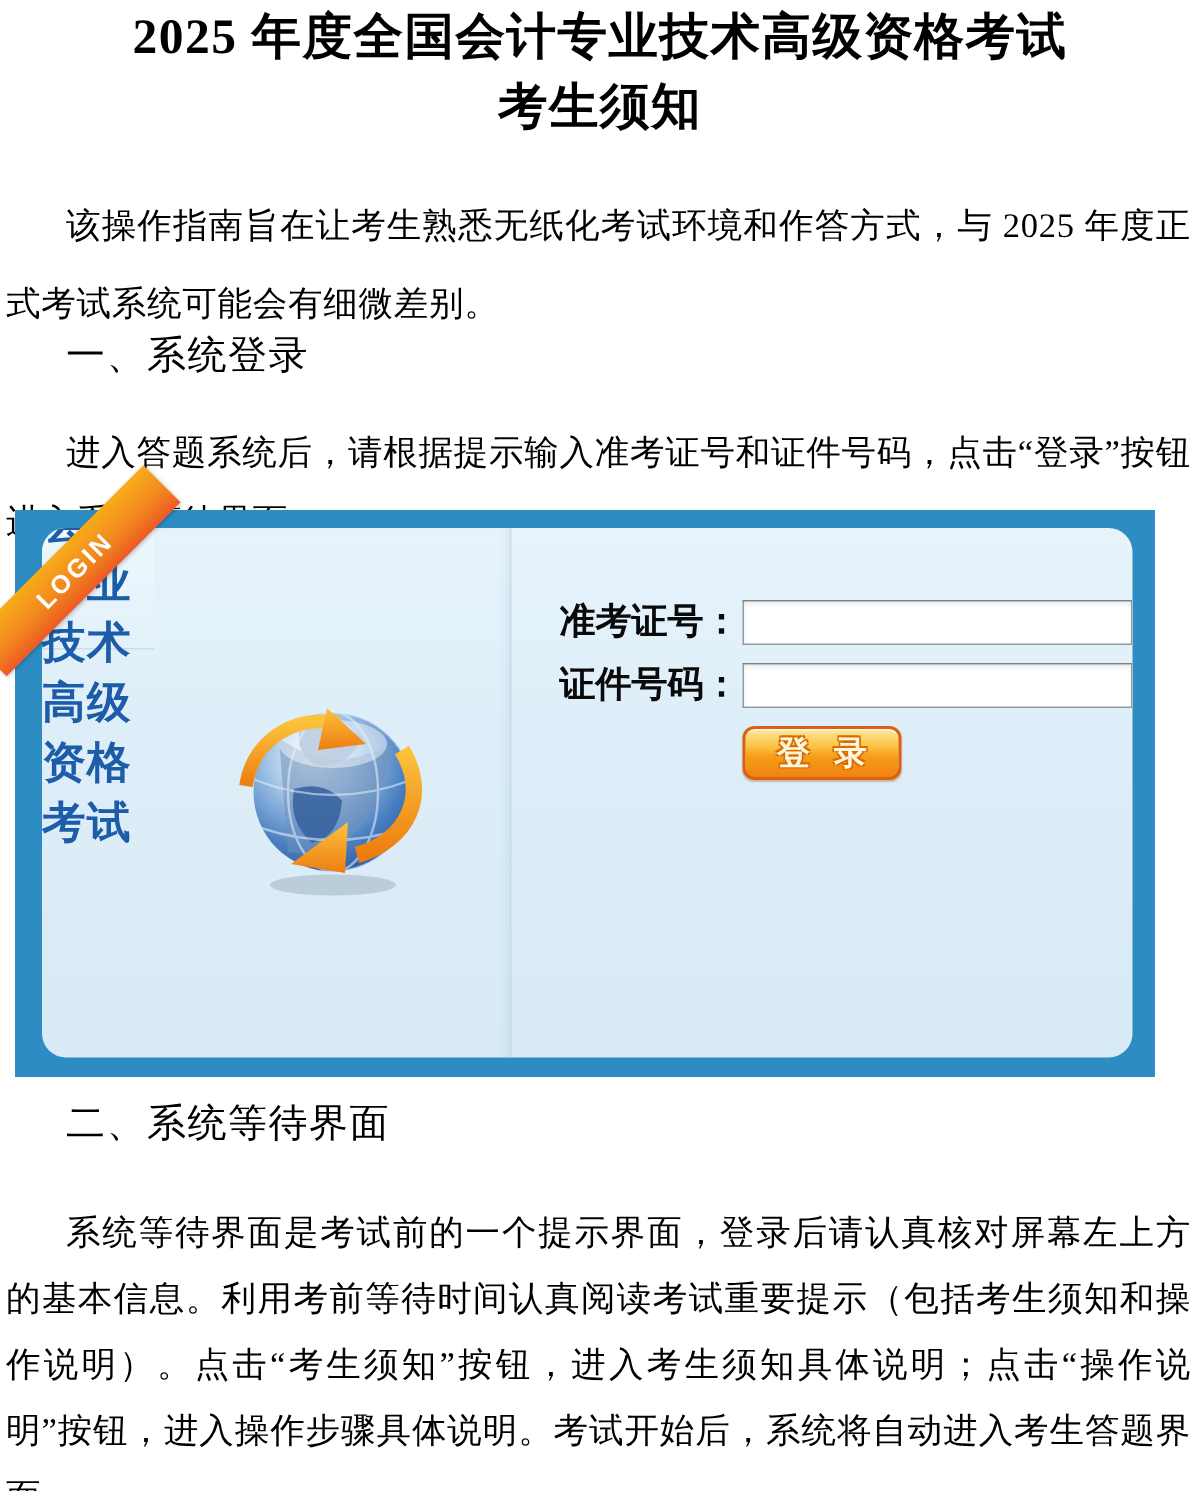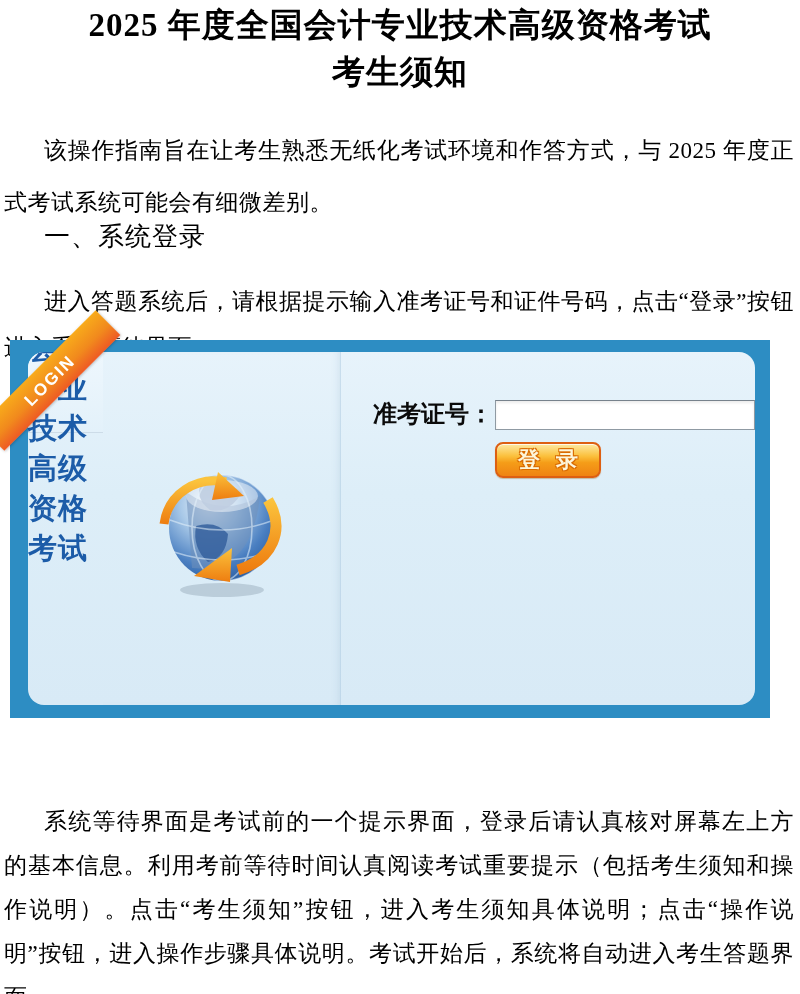--- a/index.html
+++ b/index.html
@@ -103,23 +103,28 @@
             <polygon points="62,10 88,34 56,38" fill="url(#gOr)"></polygon>
             <path d="M112 38 C130 68 116 98 82 108" stroke="url(#gOr)" stroke-width="11" fill="none"></path>
             <polygon points="38,114 76,86 74,120" fill="url(#gOr)"></polygon>
           </svg>
         </div>
         <div class="col-form">
           <div class="form-row">
             <label>准考证号：</label>
             <input class="txt" type="text" value="" style="">
           </div>
+          <div class="form-row">
+            <label>证件号码：</label>
+            <input class="txt" type="text" value="" style="">
+          </div>
           <div class="btn-row">
             <button class="btn">登 录</button>
           </div>
         </div>
       </div>
     </div>
   </div>
 
+  <div class="sec-heading sec-2">二、系统等待界面</div>
   <p class="para para-s2">系统等待界面是考试前的一个提示界面，登录后请认真核对屏幕左上方的基本信息。利用考前等待时间认真阅读考试重要提示（包括考生须知和操作说明）。点击“考生须知”按钮，进入考生须知具体说明；点击“操作说明”按钮，进入操作步骤具体说明。考试开始后，系统将自动进入考生答题界面。</p>
 
 </div>
 
 </body></html>

